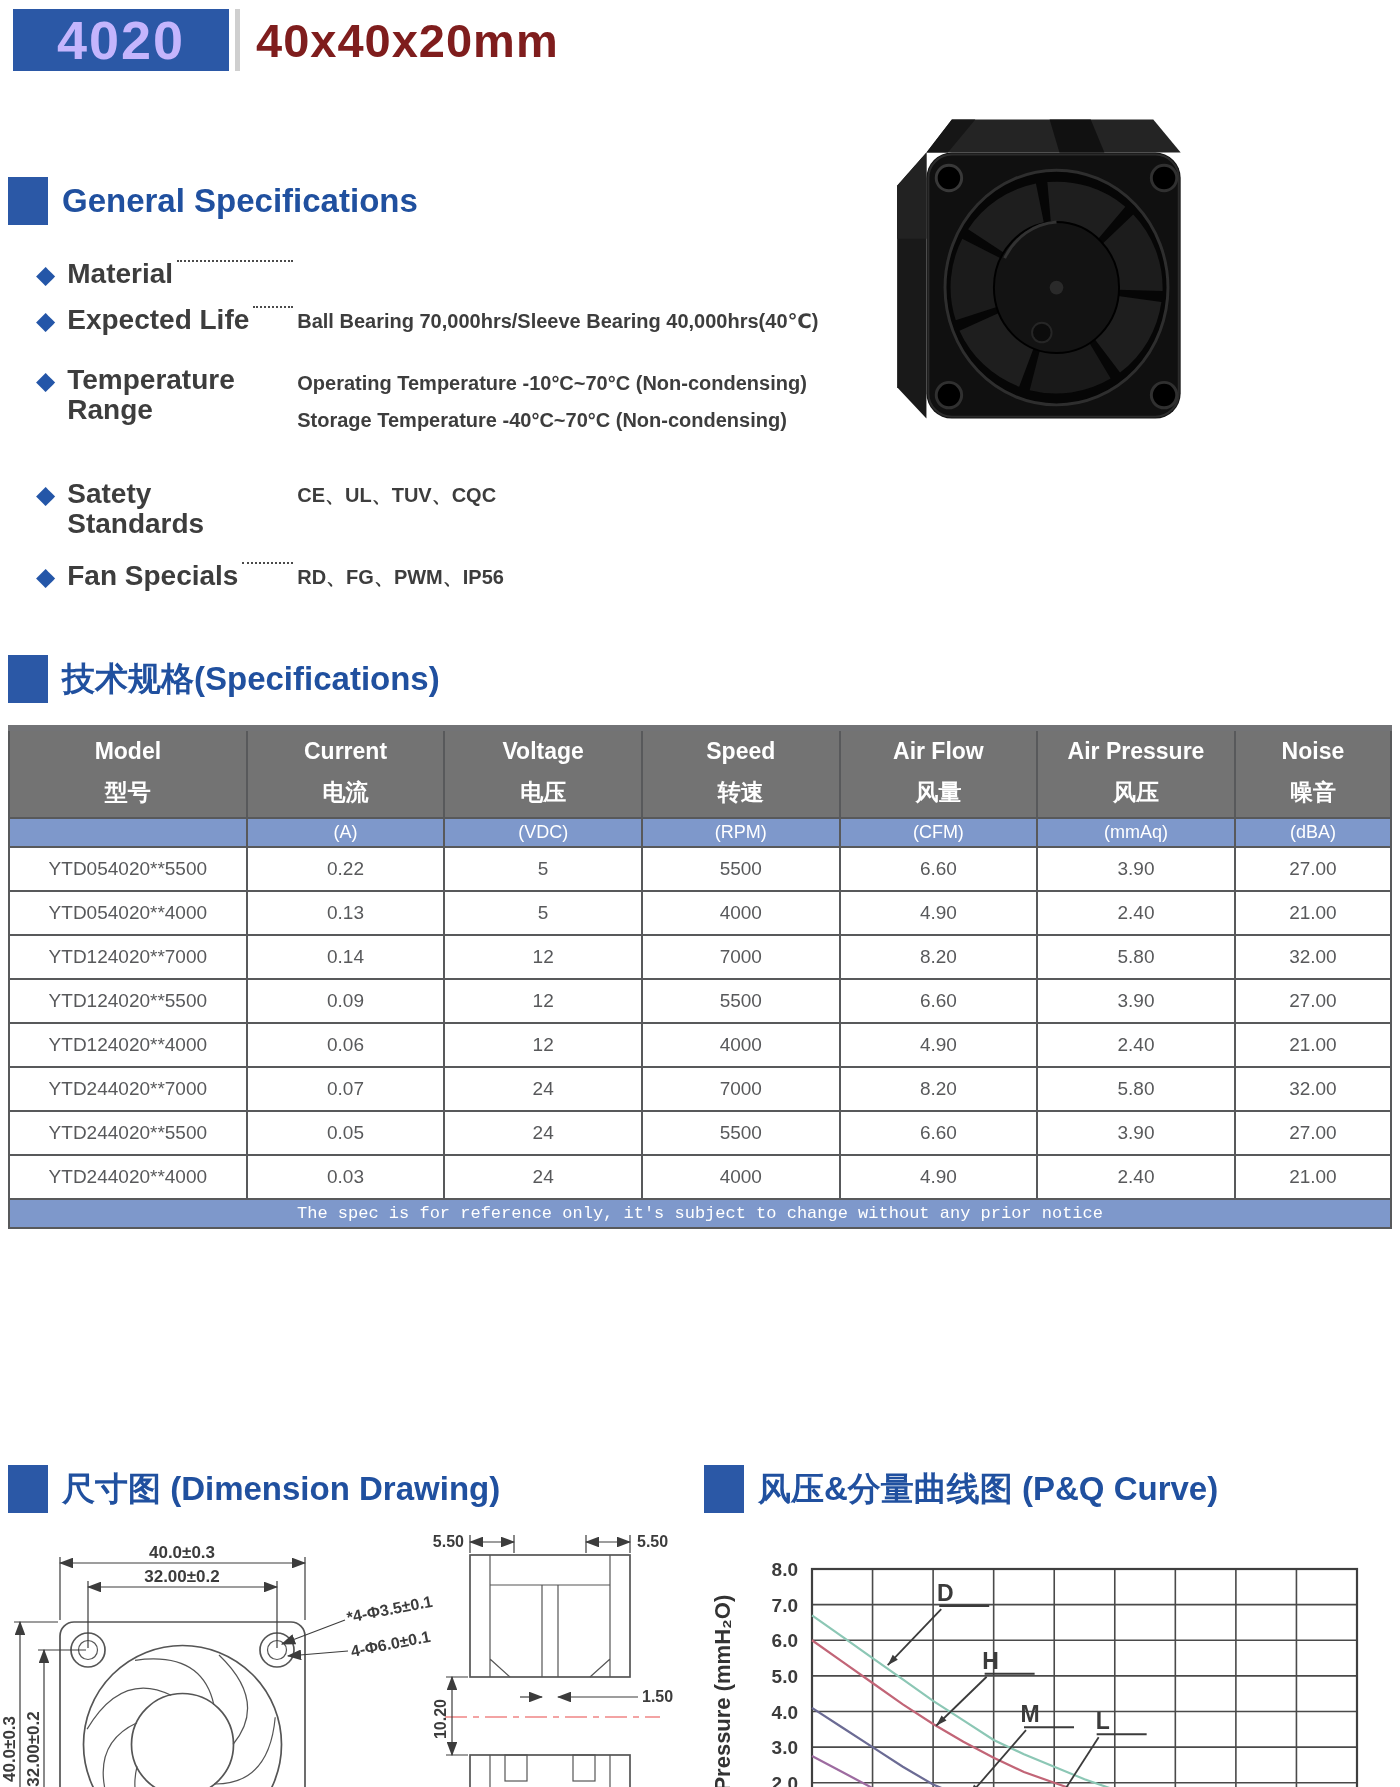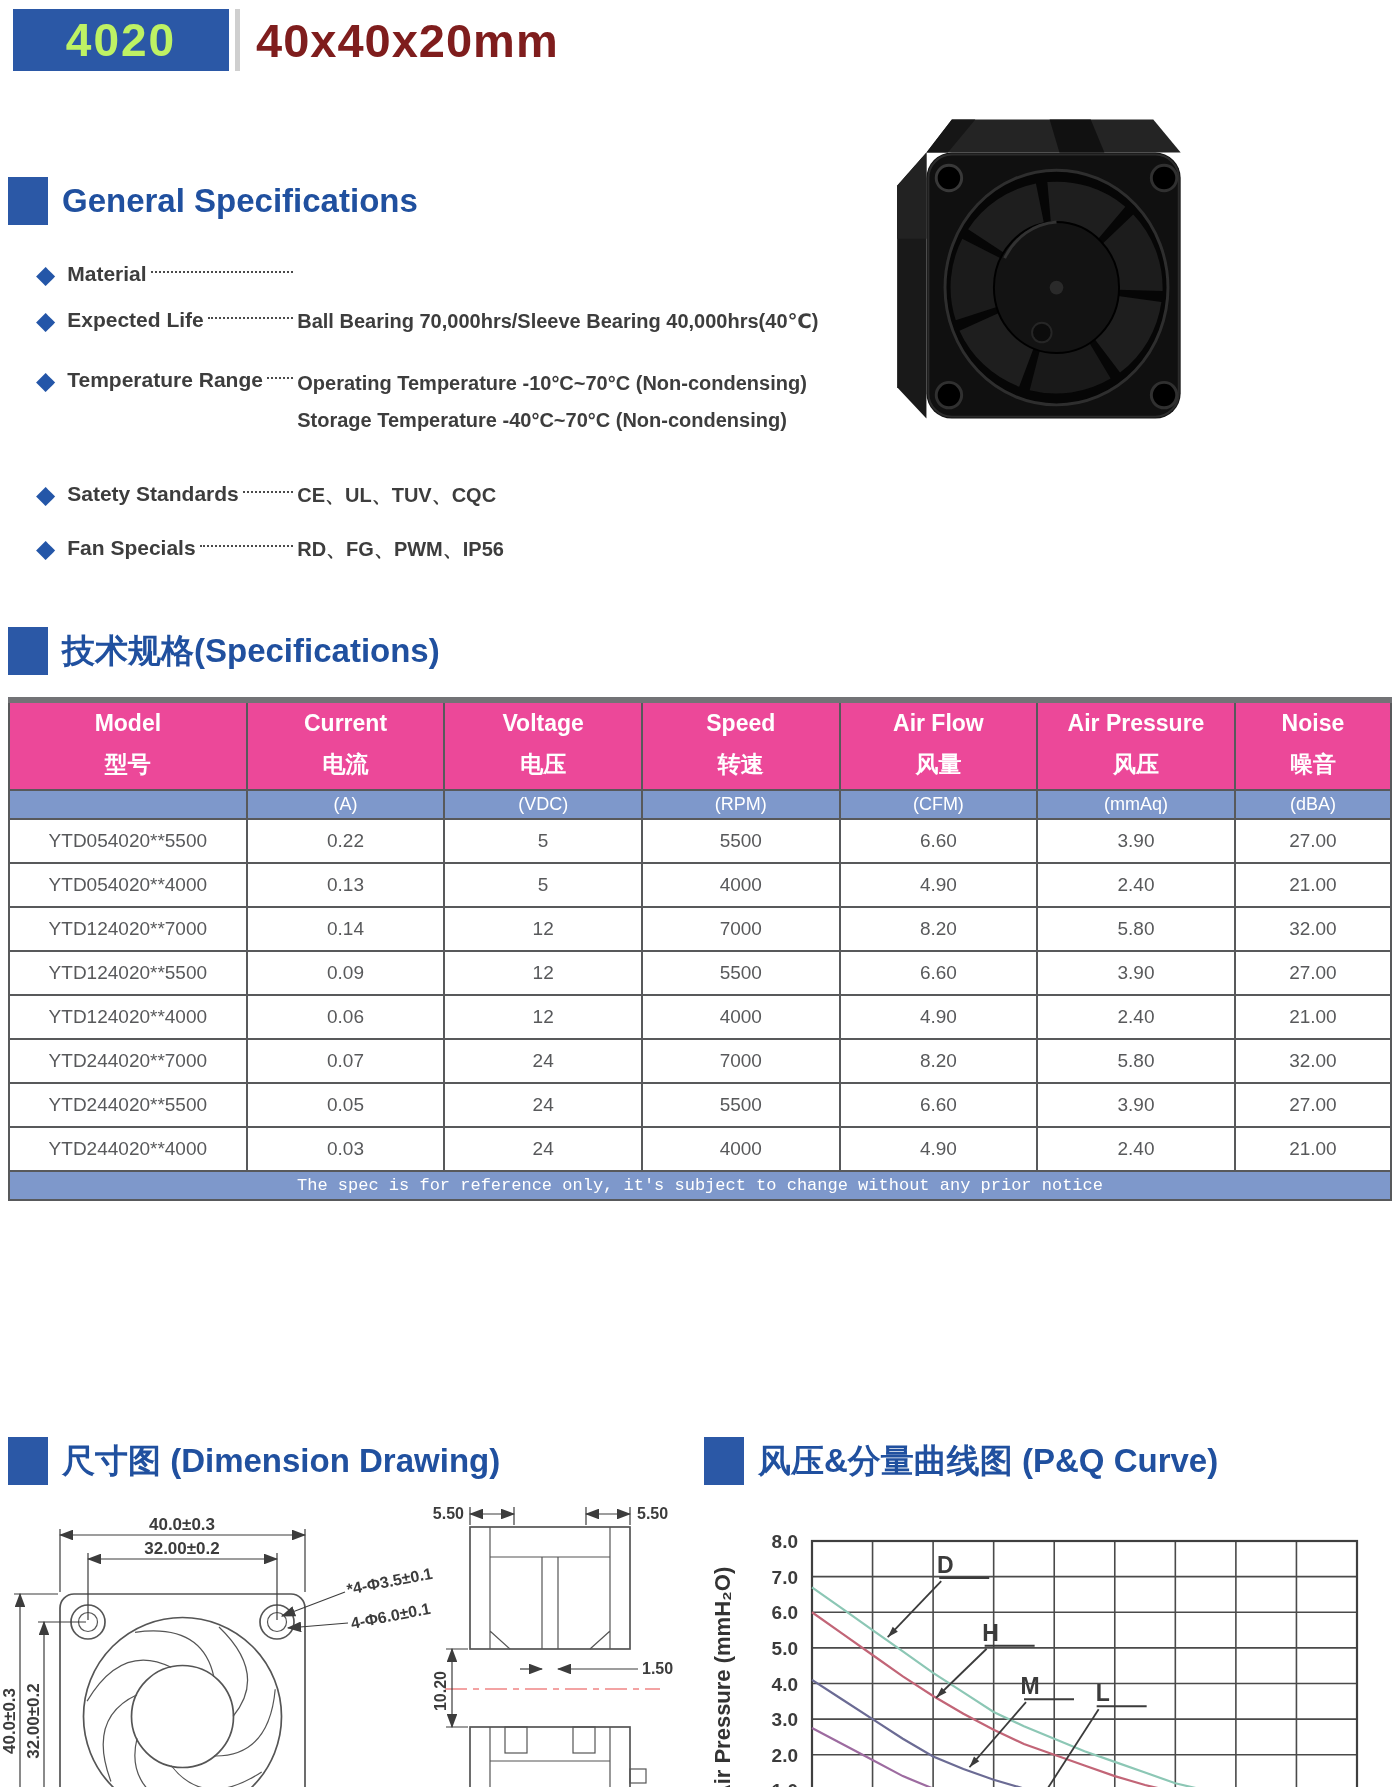--- a/index.html
+++ b/index.html
@@ -1,54 +1,54 @@
 <!DOCTYPE html>
 <html><head>
 <meta charset="utf-8">
 <style>
   html,body{margin:0;padding:0;background:#fff;}
   body{width:1400px;height:1787px;position:relative;overflow:hidden;
        font-family:"Liberation Sans","DejaVu Sans",sans-serif;color:#3d3d3d;}
 
   
   .header{display:flex;align-items:center;padding:9px 0 0 13px;}
-  .model-box{width:216px;height:62px;background:#2b58a6;color:#bef264;font-size:46px;
+  .model-box{width:216px;height:62px;background:#2b58a6;color:#c4b5fd;font-size:54px;
              font-weight:700;display:flex;align-items:center;justify-content:center;letter-spacing:2px;}
   .header-divider{width:5px;height:62px;background:#cfcfcf;margin-left:6px;}
   .product-size{margin-left:16px;font-size:47px;font-weight:700;color:#7f1d1d;letter-spacing:1px;}
 
   
   .section-heading{display:flex;align-items:center;margin-left:8px;}
   .marker{width:40px;height:48px;background:#2b58a6;flex:none;}
   .section-heading .txt{margin-left:14px;font-size:33px;font-weight:700;color:#20509f;text-align:right;}
 
   #general-heading{margin-top:106px;}
   #spec-heading{margin-top:62px;}
 
   
   .spec-list{margin:34px 0 0 36px;width:805px;}
   .spec-item{display:flex;align-items:flex-start;}
   .spec-item .bullet{color:#2456a8;font-size:25px;line-height:30px;margin-right:12px;flex:none;}
-  .spec-label{display:flex;align-items:center;width:230px;flex:none;
-              font-size:21px;font-weight:700;color:#3d3d3d;line-height:30px;}
+  .spec-label{display:flex;align-items:flex-start;width:230px;flex:none;
+              font-size:28px;font-weight:700;color:#3d3d3d;line-height:30px;}
   .spec-label .dots{flex:1;border-bottom:2px dotted #4a4a4a;margin:0 4px 6px 4px;height:1px;}
   .spec-values{font-size:20px;font-weight:700;color:#3d3d3d;line-height:32px;}
   .spec-item:nth-child(1){margin-bottom:16px;}
   .spec-item:nth-child(2){margin-bottom:28px;}
   .spec-item:nth-child(3){margin-bottom:40px;}
   .spec-item:nth-child(3) .spec-values{line-height:37px;}
   .spec-item:nth-child(4){margin-bottom:22px;}
 
   .fan-photo{position:absolute;left:858px;top:92px;width:352px;height:352px;}
 
   
   table.spec-table{border-collapse:collapse;margin:22px 8px 0 8px;width:1384px;
                    border:2px solid #58595b;border-top:6px solid #727376;table-layout:fixed;}
   .spec-table th,.spec-table td{border:2px solid #58595b;text-align:center;}
-  .spec-table th{background:#ec4899;color:#fff;font-weight:700;padding:7px 0 9px 0;}
+  .spec-table th{background:#737373;color:#fff;font-weight:700;padding:7px 0 9px 0;}
   .spec-table th .en{font-size:23px;}
   .spec-table th .zh{font-size:23px;margin-top:12px;}
   .spec-table tr.units td{background:#7e98cb;color:#fff;font-size:18px;padding:3px 0;font-weight:400;}
   .spec-table tbody td{color:#58595b;font-size:19px;padding:10px 0;background:#fff;}
   .spec-table tr.note td{background:#7e98cb;color:#fff;font-size:17px;padding:4px 0;font-weight:400;font-family:Liberation Mono, monospace;}
 
   
   .bottom-headings{display:flex;margin-top:200px;}
   .bh-cell{width:700px;margin-top:36px;}
   .drawings{display:flex;margin-top:14px;}

